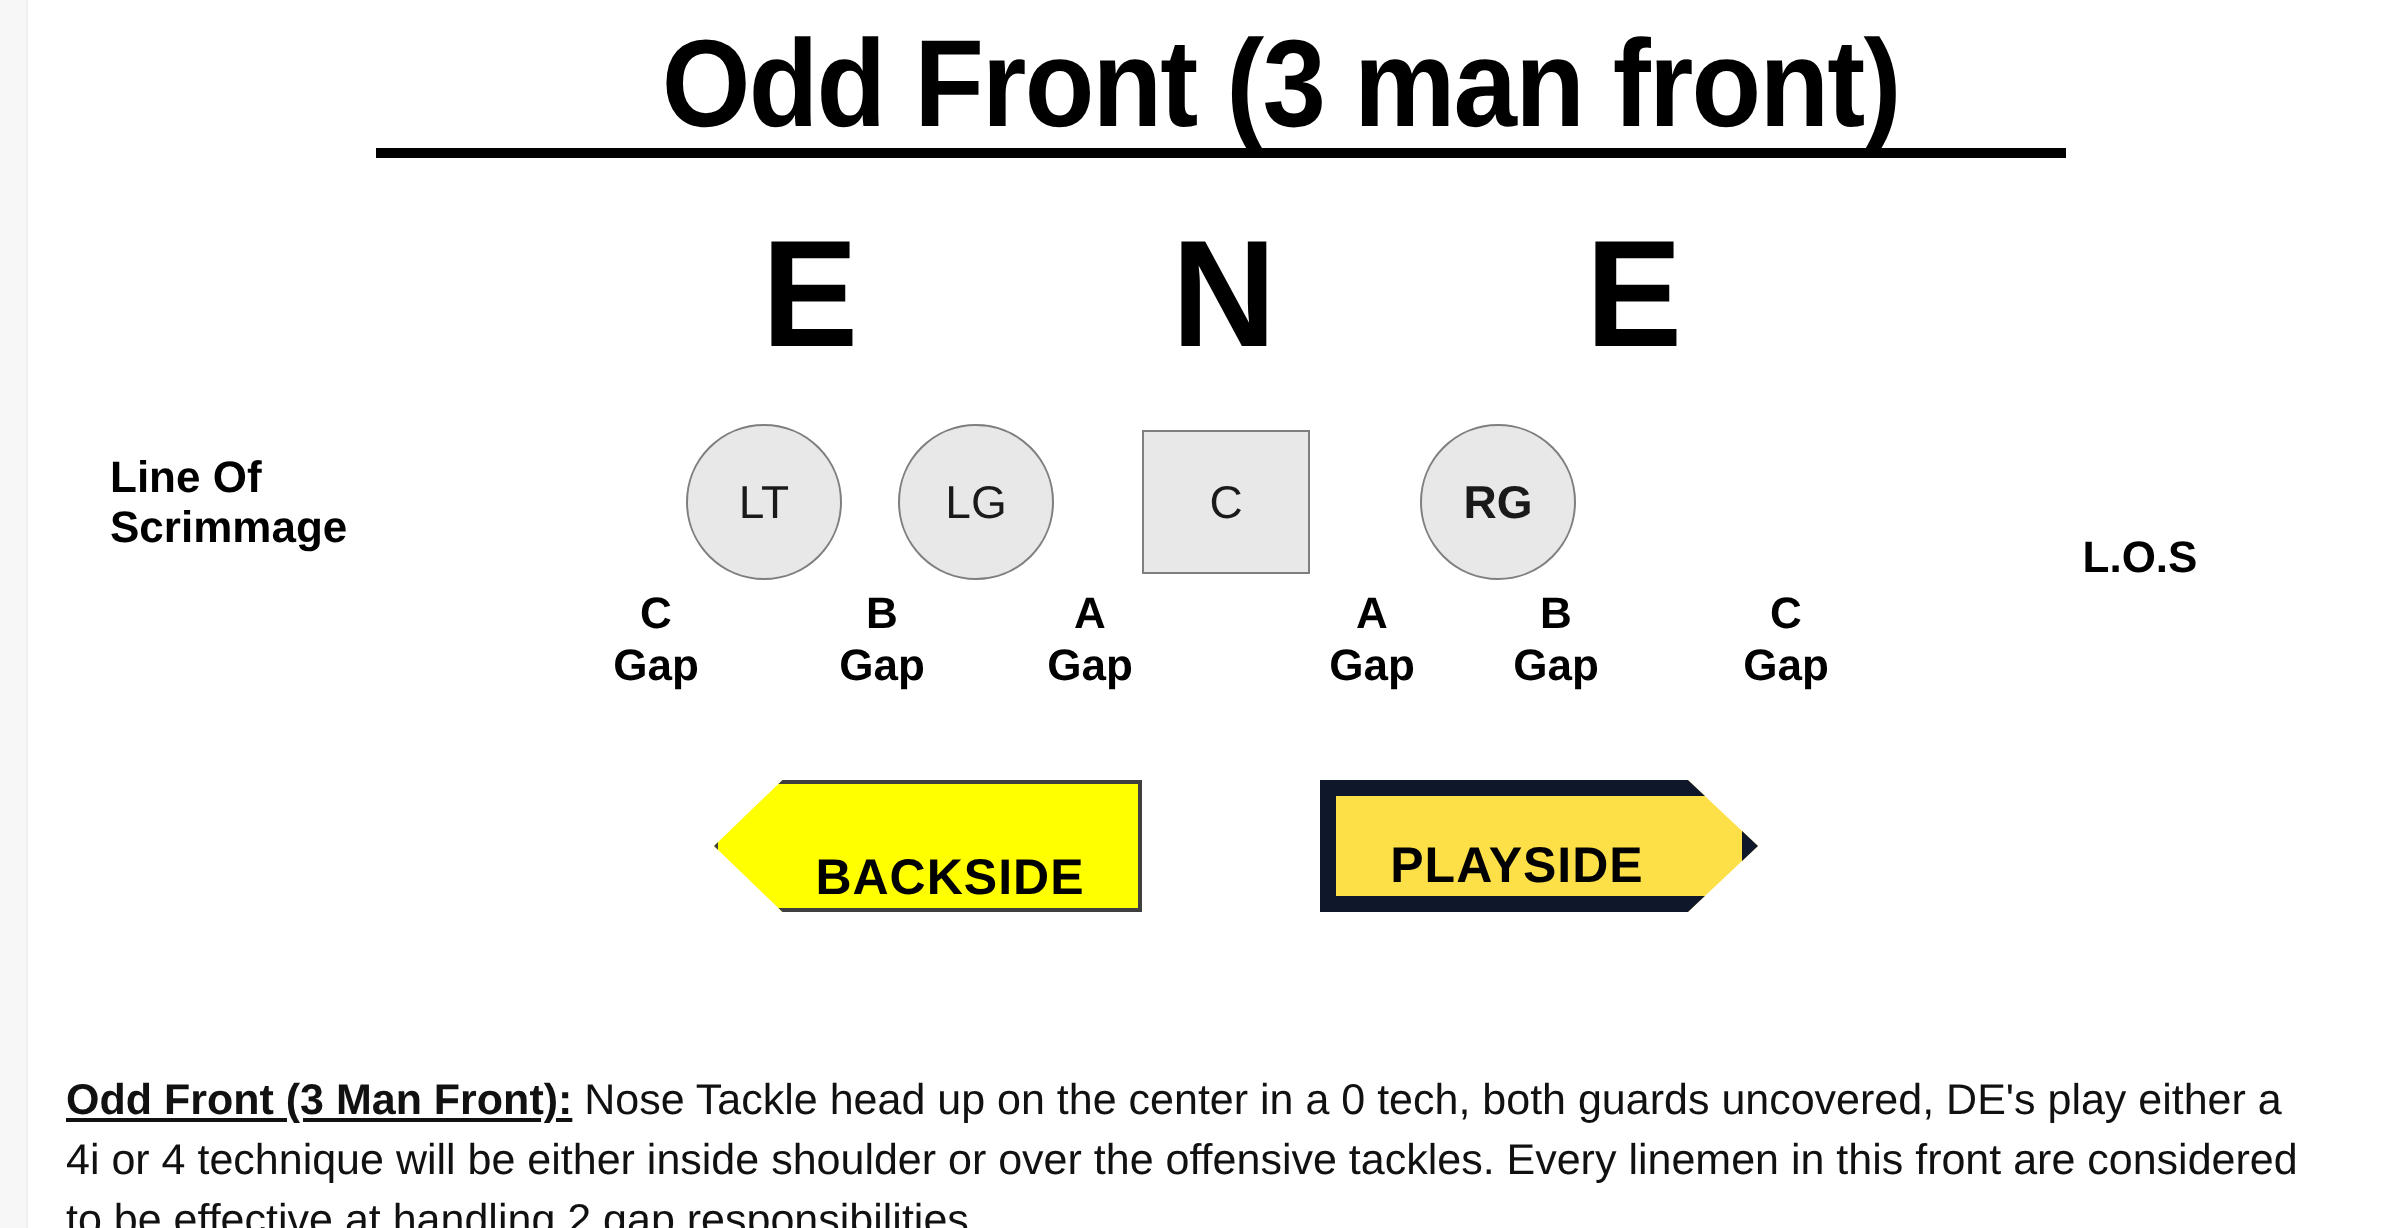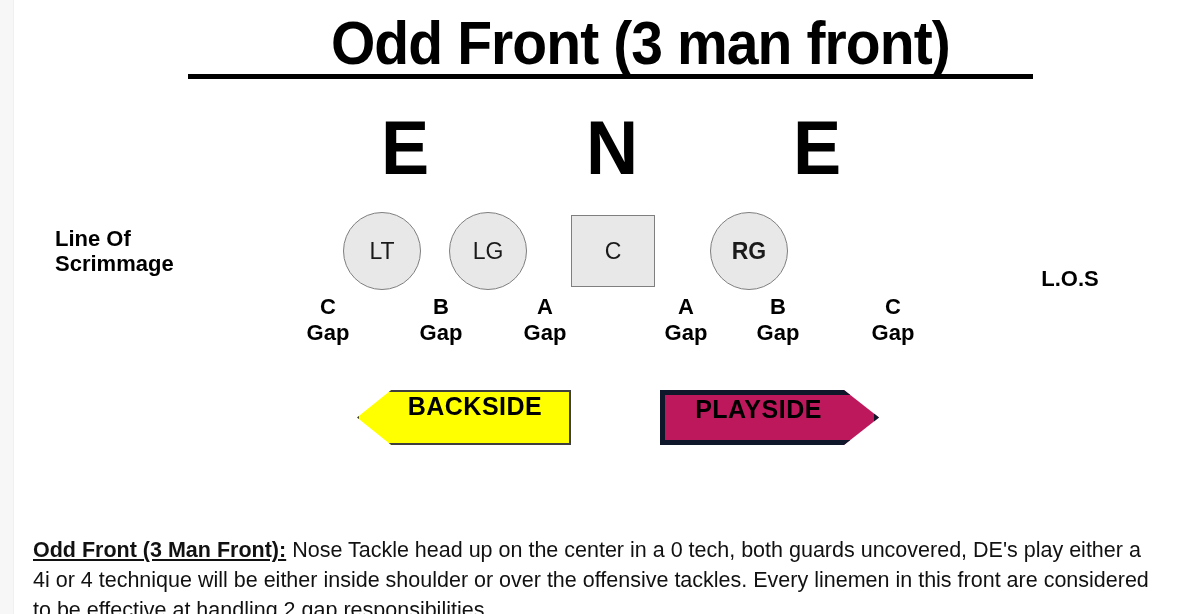--- a/index.html
+++ b/index.html
@@ -151,44 +151,44 @@
   #gap-1 { left: 396px; }
   #gap-2 { left: 500px; }
   #gap-3 { left: 641px; }
   #gap-4 { left: 733px; }
   #gap-5 { left: 848px; }
 
   
   .arrow-banner {
     position: absolute;
     top: 390px;
-    height: 55px;
+    height: 66px;
     display: flex;
-    align-items: flex-start;
+    align-items: flex-end;
     justify-content: center;
     font-family: "Liberation Sans Narrow", "Liberation Sans", sans-serif;
     font-weight: bold;
     font-size: 25px;
     letter-spacing: 0.5px;
     color: #000000;
     box-sizing: border-box;
   }
   #arrow-backside {
     left: 357px;
     width: 214px;
     background: #ffff00;
     border: 2px solid #3f3f3f;
     clip-path: polygon(16% 0%, 100% 0%, 100% 100%, 16% 100%, 0% 50%);
     padding-left: 22px;
   }
   #arrow-playside {
     left: 660px;
     width: 219px;
-    background: #be185d;
-    border: 5px solid #0f172a;
+    background: #fde047;
+    border: 8px solid #0f172a;
     clip-path: polygon(0% 0%, 84% 0%, 100% 50%, 84% 100%, 0% 100%);
     padding-right: 22px;
   }
 
   
   #caption {
     position: absolute;
     left: 33px;
     top: 505px;
     width: 1120px;

